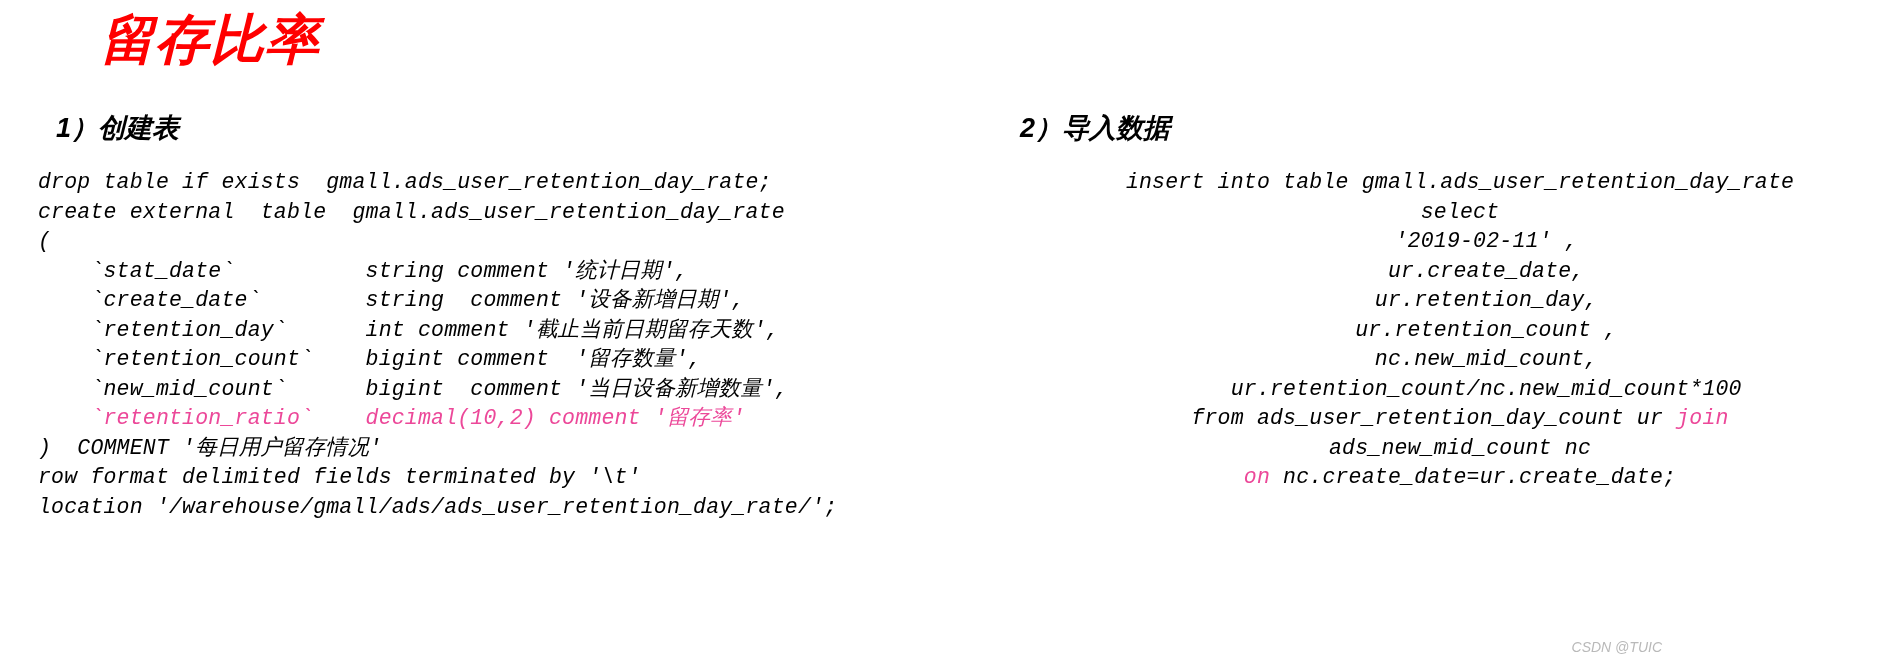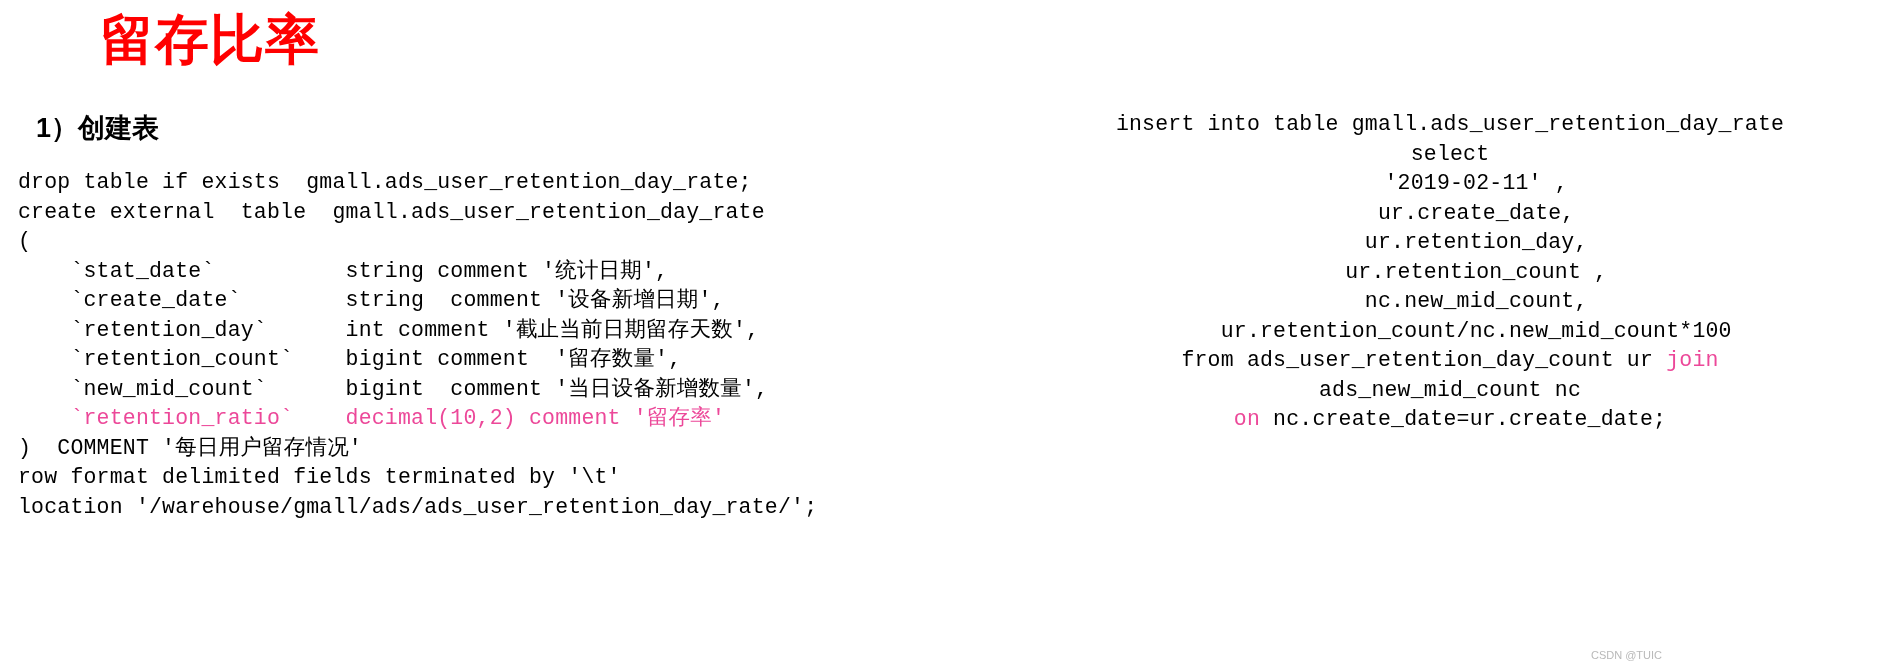--- a/index.html
+++ b/index.html
@@ -13,20 +13,21 @@
     height: 667px;
     position: relative;
     overflow: hidden;
     font-family: "Liberation Serif", "DejaVu Serif", serif;
     color: #000000;
   }
   .page {
     position: relative;
     width: 1678px;
     height: 667px;
+    font-style: italic;
   }
   
   .slide-title {
     position: absolute;
     left: 100px;
     top: 8px;
     font-family: "Liberation Sans", "DejaVu Sans", sans-serif;
     font-size: 54px;
     font-weight: 700;
     line-height: 1.15;
@@ -40,70 +41,72 @@
     top: 110px;
   }
   .col-left  { left: 18px;  width: 1000px; }
   .col-right { left: 1020px; width: 860px; }
 
   .section-heading {
     font-family: "Liberation Sans", "DejaVu Sans", sans-serif;
     font-size: 27px;
     font-weight: 700;
     color: #000000;
-    margin: 0 0 22px 18px;
+    margin: 0 0 22px 38px;
     white-space: nowrap;
   }
   .col-right .section-heading {
     margin-left: 0;
   }
   
   .code-block {
     font-family: "Liberation Mono", "DejaVu Sans Mono", monospace;
     font-size: 21.5px;
     line-height: 29.5px;
     white-space: pre;
     color: #000000;
     letter-spacing: 0.2px;
+    margin-left: 20px;
   }
   .code-line {
     white-space: pre;
     min-height: 29.5px;
   }
   .code-line.red,
   .tok-red {
     color: #ec4899;
   }
   .col-right .code-block {
     font-size: 21.5px;
     line-height: 29.5px;
     text-align: center;
   }
   
   .watermark {
     position: absolute;
     right: 16px;
-    bottom: 6px;
+    bottom: 12px;
     font-family: "Liberation Sans", "DejaVu Sans", sans-serif;
-    font-size: 11px;
+    font-size: 14px;
     color: #b9b9b9;
     white-space: nowrap;
   }
 </style>
 </head>
 <body>
 
 <div class="page">
 
   <div class="slide-title">留存比率</div>
 
   <div class="col col-left">
     <div class="section-heading">1）创建表</div>
     <div class="code-block"><div class="code-line">drop table if exists  gmall.ads_user_retention_day_rate;</div><div class="code-line">create external  table  gmall.ads_user_retention_day_rate</div><div class="code-line">(</div><div class="code-line">    `stat_date`          string comment '统计日期',</div><div class="code-line">    `create_date`        string  comment '设备新增日期',</div><div class="code-line">    `retention_day`      int comment '截止当前日期留存天数',</div><div class="code-line">    `retention_count`    bigint comment  '留存数量',</div><div class="code-line">    `new_mid_count`      bigint  comment '当日设备新增数量',</div><div class="code-line red">    `retention_ratio`    decimal(10,2) comment '留存率'</div><div class="code-line">)  COMMENT '每日用户留存情况'</div><div class="code-line">row format delimited fields terminated by '\t'</div><div class="code-line">location '/warehouse/gmall/ads/ads_user_retention_day_rate/';</div></div>
   </div>
 
   <div class="col col-right">
+    <div class="section-heading">2）导入数据</div>
     <div class="code-block"><div class="code-line">insert into table gmall.ads_user_retention_day_rate</div><div class="code-line">select</div><div class="code-line">    '2019-02-11' ,</div><div class="code-line">    ur.create_date,</div><div class="code-line">    ur.retention_day,</div><div class="code-line">    ur.retention_count ,</div><div class="code-line">    nc.new_mid_count,</div><div class="code-line">    ur.retention_count/nc.new_mid_count*100</div><div class="code-line"><span class="">from ads_user_retention_day_count ur </span><span class="tok-red">join</span></div><div class="code-line">ads_new_mid_count nc</div><div class="code-line"><span class="tok-red">on </span><span class="">nc.create_date=ur.create_date;</span></div></div>
   </div>
 
   <div class="watermark">CSDN @TUIC</div>
 
 </div>
 
 </body></html>

